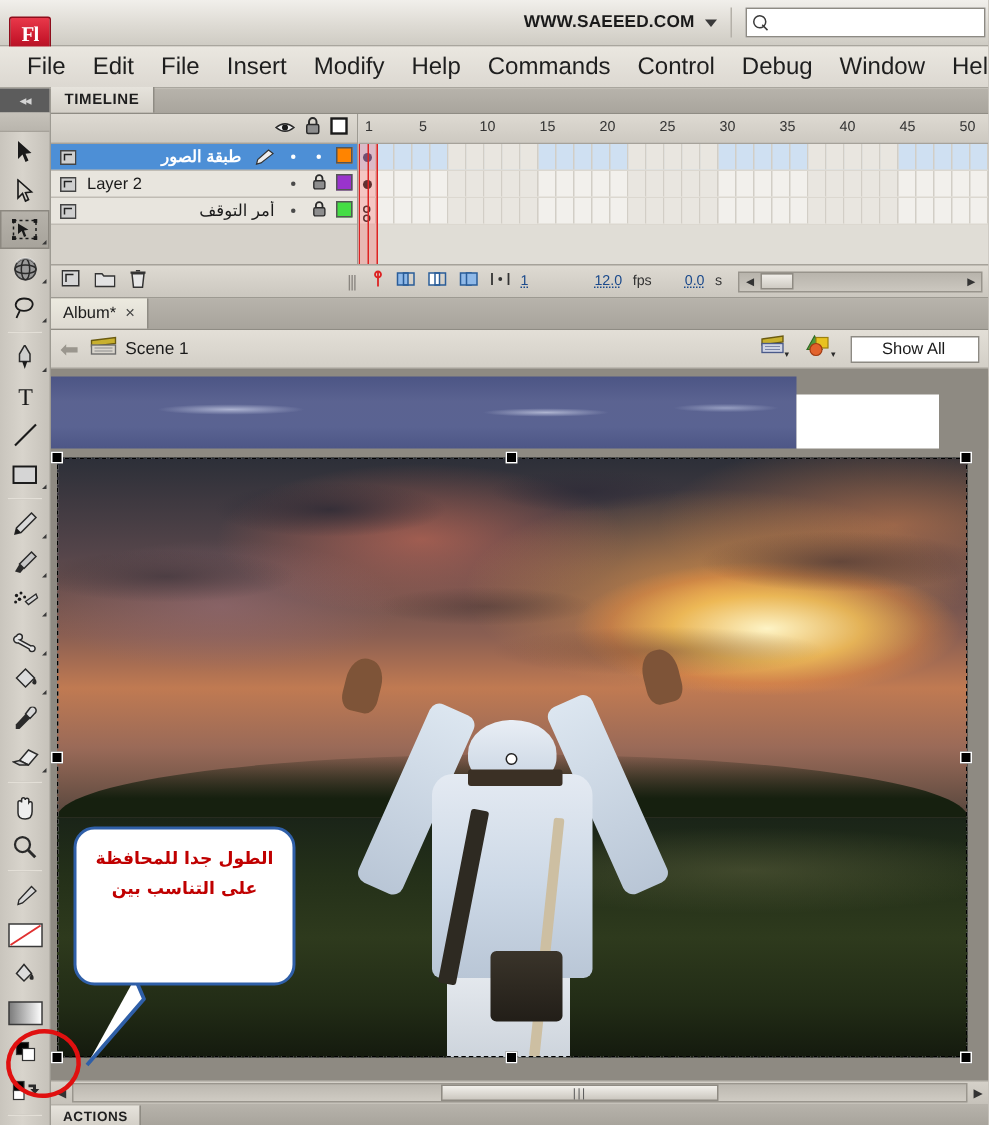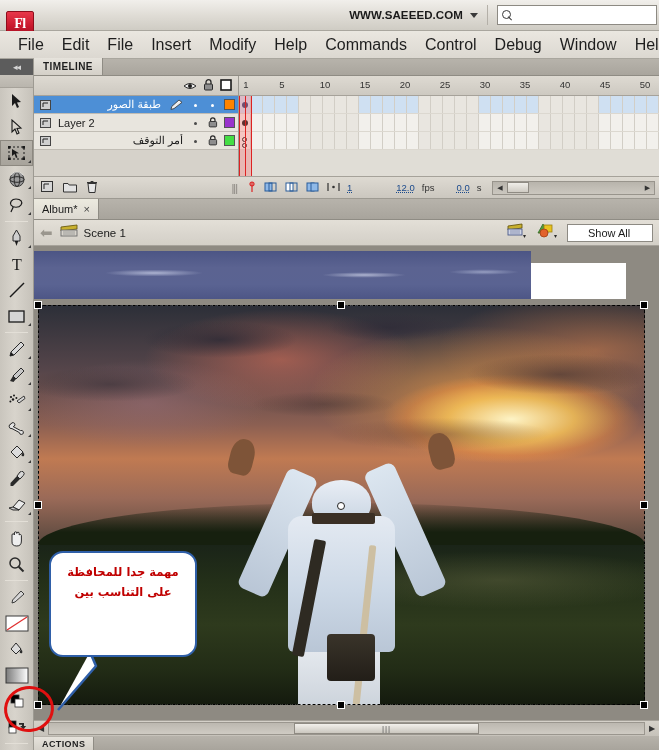--- a/index.html
+++ b/index.html
@@ -153,21 +153,21 @@
     background: linear-gradient(180deg,#dedad2,#cdc9c1);
     border-bottom: 1px solid #a6a29a;
   }
   .lh-ico { width: 18px; text-align: center; }
   .layer-row {
     height: 18px; display: flex; align-items: center;
     border-bottom: 1px solid #c0bcb4;
     background: #e8e5de;
   }
   .layer-row.active { background: #4d8fd6; }
-  .layer-row.active .layer-name { color: #fff; }
+  .layer-row.active .layer-name { color: #fff; font-weight: bold; }
   .layer-icon { width: 22px; display: flex; justify-content: center; align-items: center; }
   .layer-name {
     flex: 1; font-size: 11px; color: #1a1a1a;
     padding-left: 2px; white-space: nowrap; overflow: hidden;
   }
   .layer-name.rtl { direction: rtl; text-align: right; padding-right: 4px; }
   .layer-dot { width: 17px; text-align: center; }
   .dot {
     display: inline-block; width: 3px; height: 3px;
     border-radius: 50%; background: #4a4a4a; vertical-align: middle;
@@ -1044,21 +1044,21 @@
     <span class="hdl" style="left:606px; top:255px"></span>
     <span class="hdl" style="left:0px;   top:455px"></span>
     <span class="hdl" style="left:303px; top:455px"></span>
     <span class="hdl" style="left:606px; top:455px"></span>
     <span class="regpoint" style="left:303px; top:256px"></span>
 
     <svg class="callout-tail" width="60" height="62" viewBox="0 0 60 62">
       <path d="M34 0 L40 14 L2 58" fill="#ffffff" stroke="#2f5fa8" stroke-width="2.5" stroke-linejoin="round"></path>
     </svg>
     <div class="callout">
-      <div class="callout-text">مهمة جدا للمحافظة</div>
+      <div class="callout-text">الطول جدا للمحافظة</div>
       <div class="callout-text">على التناسب بين</div>
     </div>
   </div>
 
   <div class="red-ellipse"></div>
 
   <div class="bottombar">
     <span class="bb-arrow">◀</span>
     <div class="bb-track">
       <div class="bb-thumb">|||</div>

